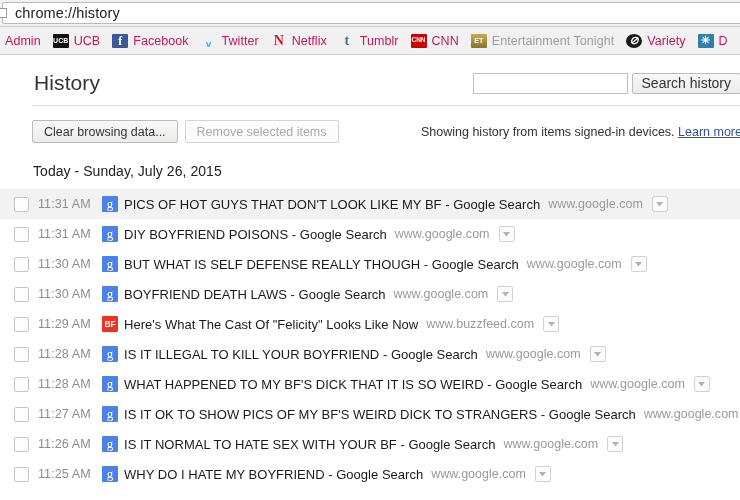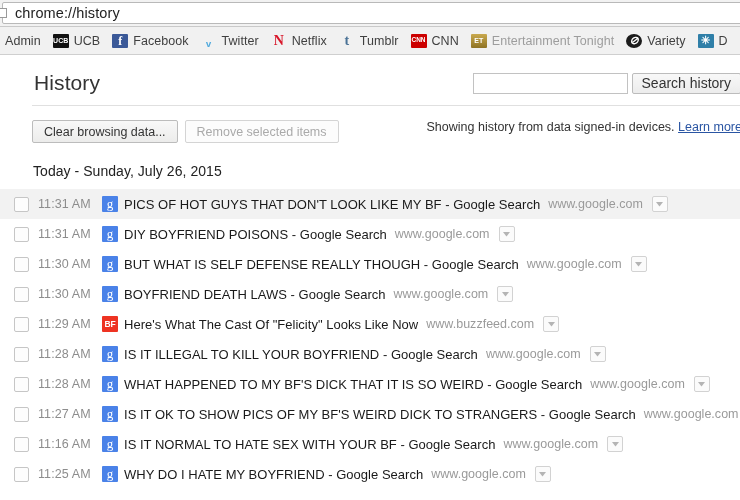--- a/index.html
+++ b/index.html
@@ -80,21 +80,21 @@
     display: flex;
     align-items: center;
     height: 22px;
     padding: 0 7px 0 5px;
     flex: none;
     cursor: default;
     white-space: nowrap;
   }
   .bm-label {
     font-size: 12.5px;
-    color: #404040;
+    color: #be185d;
     letter-spacing: 0.05px;
   }
   .bm-label.faded {
     color: #9d9d9d;
   }
   .bm-ico {
     width: 16px;
     height: 14px;
     margin-right: 5px;
     flex: none;
@@ -172,21 +172,21 @@
     color: #333333;
     background: linear-gradient(180deg, #f8f8f8 0%, #ececec 100%);
     border: 1px solid #bcbcbc;
     border-radius: 2px;
     cursor: default;
     white-space: nowrap;
   }
 
   .toolbar-row {
     display: flex;
-    align-items: flex-start;
+    align-items: center;
     justify-content: space-between;
     padding-top: 14px;
     padding-bottom: 6px;
   }
   .toolbar-left {
     display: flex;
     align-items: center;
     gap: 7px;
   }
   .btn {
@@ -376,21 +376,21 @@
         <button class="search-btn">Search history</button>
       </div>
     </div>
 
     <div class="toolbar-row">
       <div class="toolbar-left">
         <button class="btn">Clear browsing data...</button>
         <button class="btn disabled" disabled="">Remove selected items</button>
       </div>
       <div class="toolbar-right">
-        <span>Showing history from data signed-in devices.</span>
+        <span>Showing history from items signed-in devices.</span>
         <span class="link">Learn more</span>
       </div>
     </div>
 
     <div class="day-heading">Today - Sunday, July 26, 2015</div>
 
   </div>
 
   <div class="history-list" id="history-list">
       <div class="hrow hovered">
@@ -479,21 +479,21 @@
       </div>
       <div class="hrow">
         <span class="hcheck"></span>
         <span class="htime">11:27 AM</span>
         <span class="hfav fav-google">g</span>
         <span class="htitle">IS IT OK TO SHOW PICS OF MY BF'S WEIRD DICK TO STRANGERS - Google Search</span>
         <span class="hurl">www.google.com</span>
       </div>
       <div class="hrow">
         <span class="hcheck"></span>
-        <span class="htime">11:16 AM</span>
+        <span class="htime">11:26 AM</span>
         <span class="hfav fav-google">g</span>
         <span class="htitle">IS IT NORMAL TO HATE SEX WITH YOUR BF - Google Search</span>
         <span class="hurl">www.google.com</span>
         <span class="hmenu">
           <svg width="7" height="5" viewBox="0 0 7 5">
             <path d="M0 0 L7 0 L3.5 4.5 Z" fill="#b4b4b4"></path>
           </svg>
         </span>
       </div>
       <div class="hrow">

